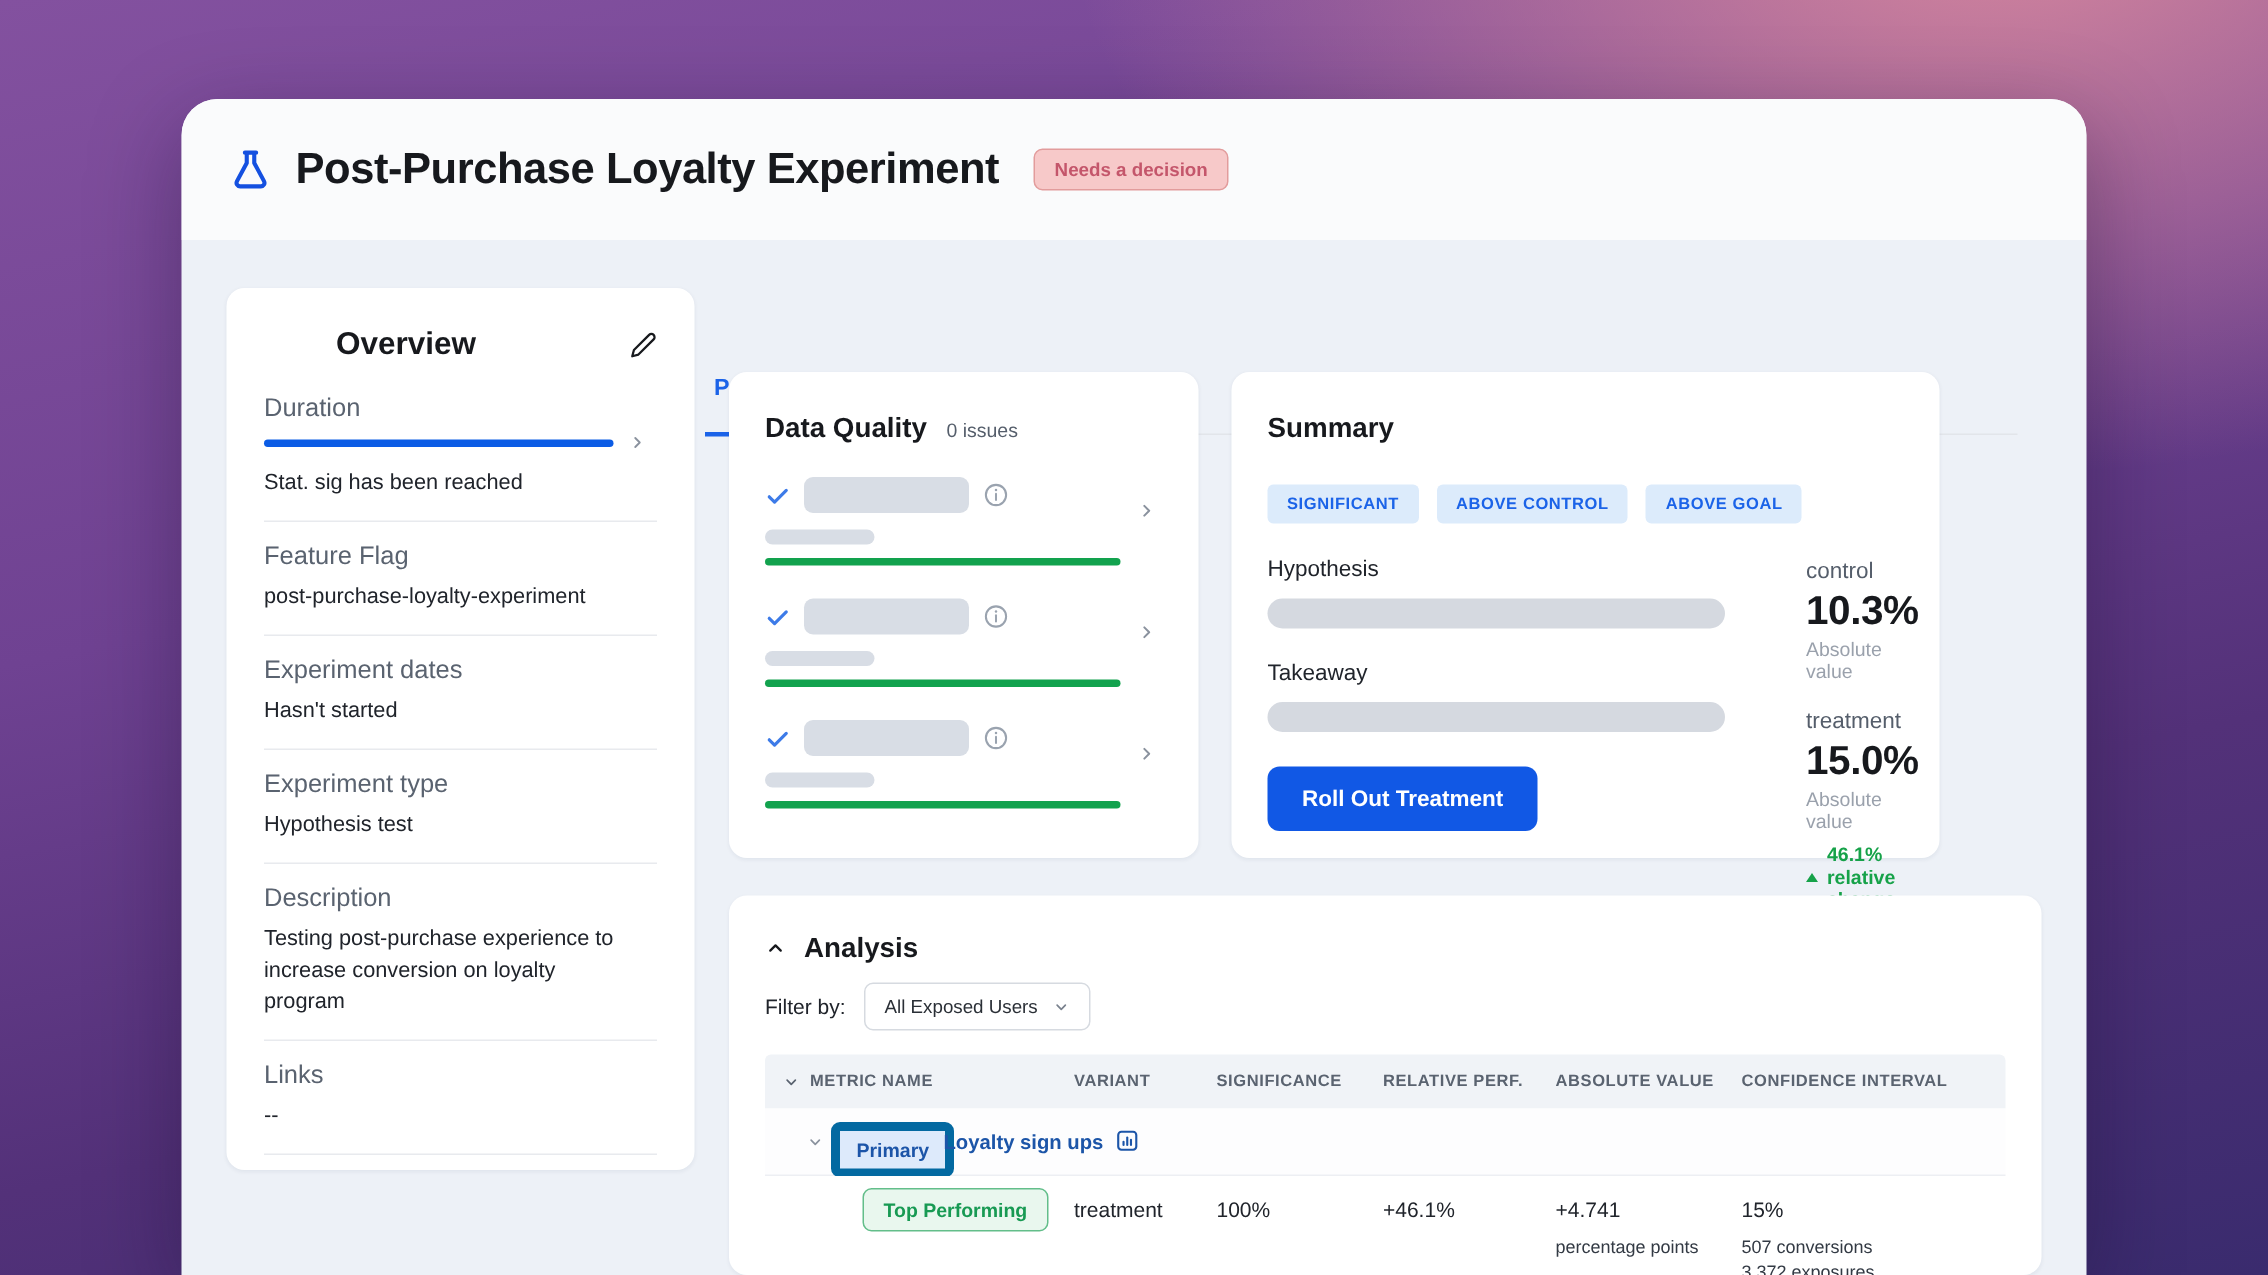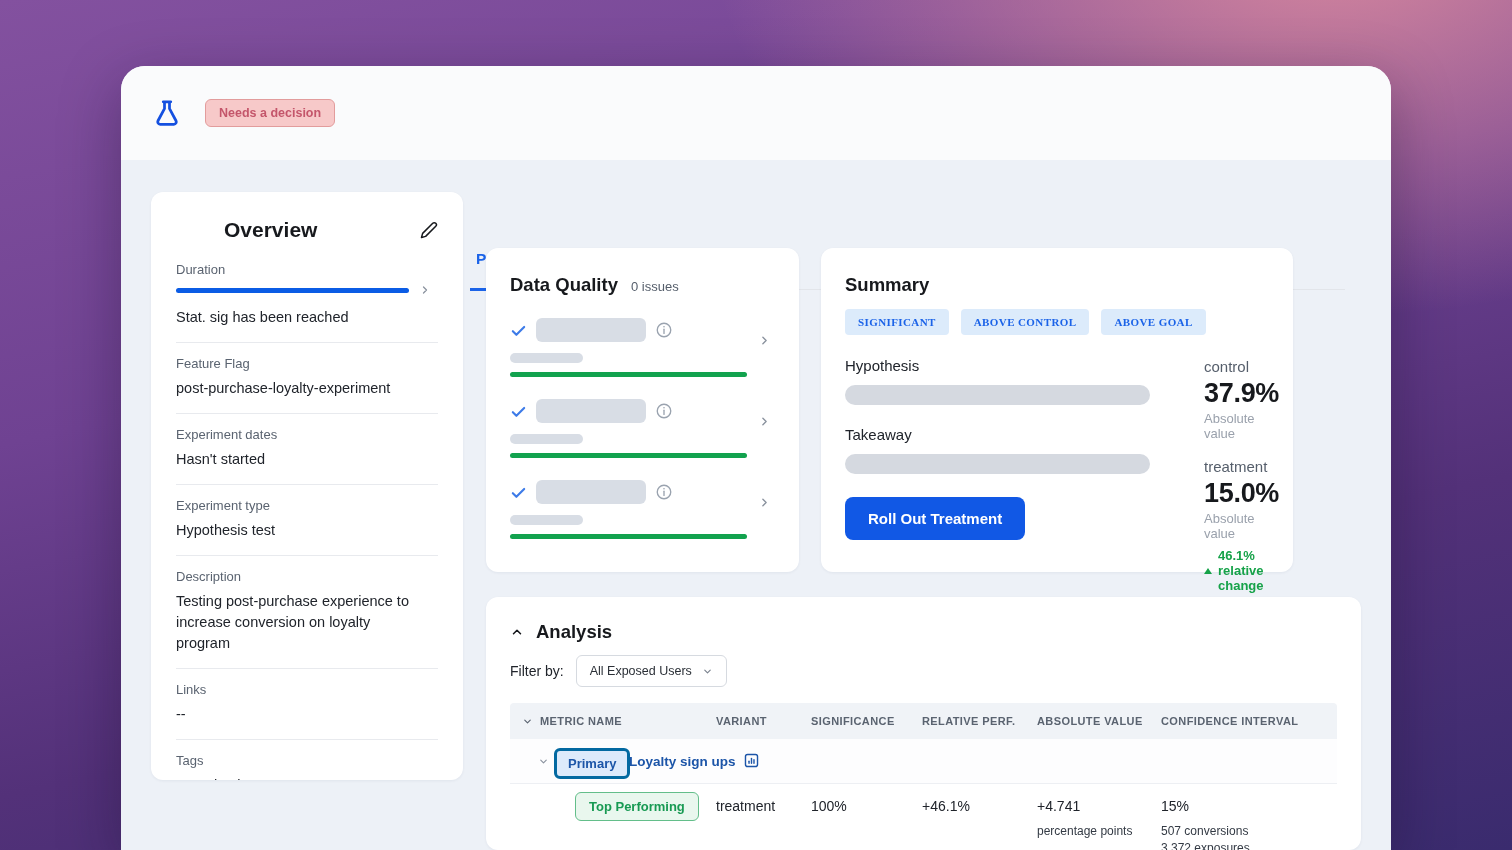--- a/index.html
+++ b/index.html
@@ -31,21 +31,21 @@
     background:#f7c9c9; border:1px solid #e29c9c; border-radius:6px; padding:6px 13px;
   }
   
   .panel { background:#fff; border-radius:12px; box-shadow:0 1px 3px rgba(25,35,60,.06); }
   .overview {
     position:absolute; left:30px; top:126px; width:312px; height:588px; padding:26px 25px 20px 25px;
     overflow:hidden;
   }
   .overview-head { display:flex; align-items:center; justify-content:space-between; margin-bottom:20px;margin-left:48px; }
   .overview-title { font-size:21px; font-weight:700; color:#17191d; }
-  .field-label { font-size:13px; color:#5a6370; margin-bottom:7px; }
+  .field-label { font-size:17px; color:#5a6370; margin-bottom:7px; }
   .duration-row { display:flex; align-items:center; gap:10px; margin-bottom:11px; }
   .duration-bar { height:5px; width:233px; background:#0b5ce5; border-radius:3px; }
   .field-value { font-size:14.5px; color:#20242b; line-height:1.45; }
   .divider { border-top:1px solid #e8eaee; margin:14px 0 13px 0; }
   
   .tabs {
     position:absolute; left:349px; top:128px; width:875px; height:48px;
     display:flex; gap:24px; border-bottom:1px solid #e2e5ea;margin-top:48px;
   }
   .tab { font-size:15.5px; font-weight:600; padding:8px 6px 15px 6px; cursor:pointer; }
@@ -57,21 +57,21 @@
   .card-title { font-size:18.5px; font-weight:700; color:#17191d; }
   .dq-issues { font-size:13px; color:#555e6b; }
   .dq-row { position:relative; margin-bottom:22px; }
   .dq-line1 { display:flex; align-items:center; gap:9px; margin-bottom:11px; }
   .skel-lg { width:110px; height:24px; border-radius:6px; background:#d8dde5; }
   .skel-sm { width:73px; height:10px; border-radius:5px; background:#d8dde5; margin-bottom:9px; }
   .dq-greenbar { width:237px; height:5px; border-radius:3px; background:#12a24e; }
   .dq-chev { position:absolute; right:4px; top:16px; }
   
   .summary { position:absolute; left:700px; top:182px; width:472px; height:324px; padding:26px 24px 24px 24px; }
-  .sum-badges { display:flex; gap:12px; margin-top:13px;font-family:Liberation Serif, serif; }
+  .sum-badges { display:flex; gap:12px; margin-top:27px; }
   .sum-badge {
     font-size:11px; font-weight:700; letter-spacing:.4px; color:#1b63e8;
     background:#dcebfb; border-radius:4px; padding:7px 13px;
   }
   .sum-cols { display:flex; margin-top:22px; }
   .sum-left { width:330px; }
   .sum-label { font-size:15px; font-weight:400; color:#20242b; }
   .skel-bar { width:305px; height:20px; border-radius:10px; background:#d5d9e0; margin:11px 0 21px 0; }
   .cta {
     display:inline-block; margin-top:2px; background:#1158e5; color:#fff; border:none;
@@ -94,21 +94,21 @@
     border-radius:6px; padding:8px 13px; font-size:12.5px; color:#2a2f36; cursor:pointer;
   }
   .an-table { margin-top:16px; width:827px; }
   .t-header { position:relative; height:36px; background:#f0f3f7; border-radius:4px 4px 0 0; }
   .t-header .cell { position:absolute; top:12px; font-size:11px; font-weight:600; letter-spacing:.4px; color:#5a6370; white-space:nowrap; }
   .c0{left:30px;} .c1{left:206px;} .c2{left:301px;} .c3{left:412px;} .c4{left:527px;} .c5{left:651px;}
   .t-row1 { position:relative; height:45px; background:#fdfdfe; border-bottom:1px solid #edeff3; }
   .t-row2 { position:relative; background:#fff; padding-top:13px; height:100px; }
   .metric-badge {
     position:absolute; left:44px; top:9px; font-size:13px; font-weight:600; color:#1c55a8;
-    background:#ddeafb; border:3px solid #0369a1; border-radius:6px; padding:5px 11px;
+    background:#ddeafb; border:6px solid #0369a1; border-radius:6px; padding:5px 11px;
   }
   .metric-name { position:absolute; left:119px; top:15px; font-size:13.5px; font-weight:600; color:#1c55a8; white-space:nowrap; }
   .metric-chart-icon { position:absolute; left:233px; top:13px; }
   .top-badge {
     position:absolute; left:65px; top:8px; font-size:13px; font-weight:600; color:#189a53;
     background:#e9f7ee; border:1px solid #63be8a; border-radius:6px; padding:6px 13px;
   }
   .t-val { position:absolute; top:14px; font-size:14px; color:#20242b; white-space:nowrap; }
   .t-sub { position:absolute; font-size:12px; color:#333a44; white-space:nowrap; }
   .chev-icon { display:inline-flex; }
@@ -116,20 +116,21 @@
 </head>
 <body>
 
 <div class="stage">
   <div class="app-card">
 
     <div class="app-header">
       <svg class="flask" viewBox="0 0 24 24" fill="none" stroke="#1450e0" stroke-width="2.2" stroke-linejoin="round" stroke-linecap="round">
         <path d="M9 3h6 M10 3v5.5L4.8 18.2c-.7 1.3.2 2.8 1.7 2.8h11c1.5 0 2.4-1.5 1.7-2.8L14 8.5V3"></path>
       </svg>
+      <div class="app-title">Post-Purchase Loyalty Experiment</div>
       <div class="decision-badge">Needs a decision</div>
     </div>
 
     <div class="panel overview">
       <div class="overview-head">
         <div class="overview-title">Overview</div>
         <svg width="18" height="18" viewBox="0 0 24 24" fill="none" stroke="#17191d" stroke-width="2" stroke-linecap="round" stroke-linejoin="round" style="cursor:pointer">
           <path d="M17 3a2.8 2.8 0 1 1 4 4L7.5 20.5 2 22l1.5-5.5Z"></path>
         </svg>
       </div>
@@ -249,21 +250,21 @@
         <div class="sum-left">
           <div class="sum-label">Hypothesis</div>
           <div class="skel-bar"></div>
           <div class="sum-label">Takeaway</div>
           <div class="skel-bar"></div>
           <button class="cta">Roll Out Treatment</button>
         </div>
         <div class="sum-right">
           <div class="variant-block">
             <div class="variant-name">control</div>
-            <div class="variant-value">37.9%</div>
+            <div class="variant-value">10.3%</div>
             <div class="variant-cap">Absolute value</div>
           </div>
           <div class="variant-block">
             <div class="variant-name">treatment</div>
             <div class="variant-value">15.0%</div>
             <div class="variant-cap">Absolute value</div>
             <div class="rel-change">
               <span class="tri-up"></span>
               <span>46.1% relative change</span>
             </div>

